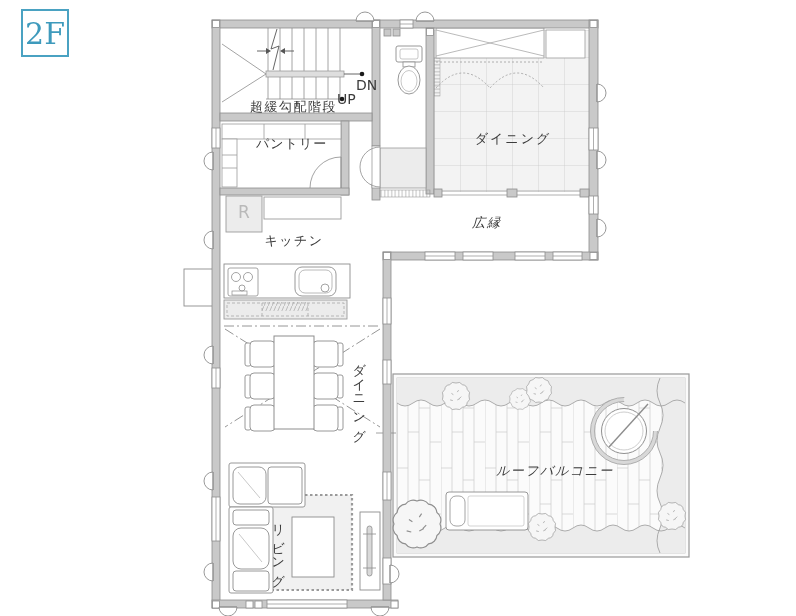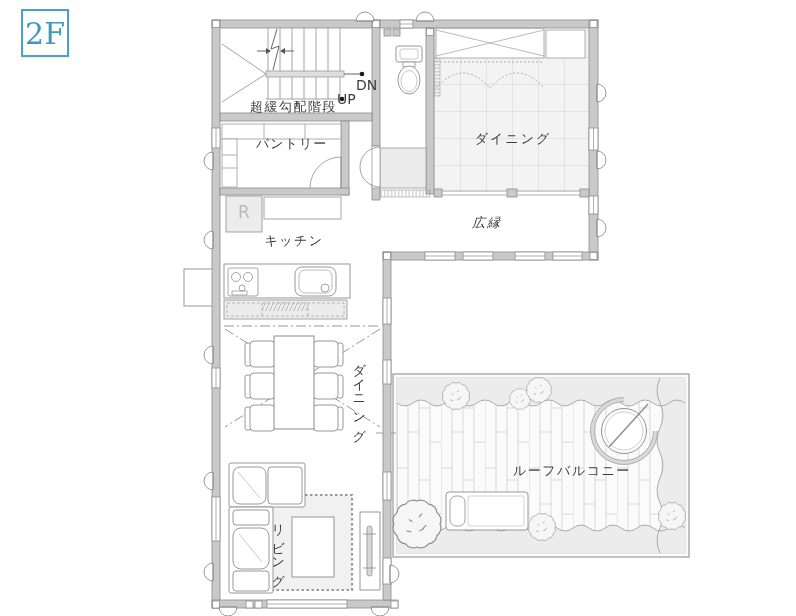--- a/index.html
+++ b/index.html
@@ -273,15 +273,15 @@
 <div class="lbl" style="left:238px;top:99px;width:80px;">超緩勾配階段</div>
 <div class="lbl small" style="left:344px;top:77px;">DN</div>
 <div class="lbl small" style="left:325px;top:91px;">UP</div>
 <div class="lbl" style="left:244px;top:136px;width:60px;letter-spacing:1px;">パントリー</div>
 <div class="lbl faint" style="left:214px;top:202px;width:36px;">R</div>
 <div class="lbl" style="left:251px;top:233px;width:62px;">キッチン</div>
 <div class="lbl" style="left:458px;top:131px;width:86px;letter-spacing:2px;">ダイニング</div>
 <div class="lbl" style="left:450px;top:215px;width:50px;letter-spacing:2px;font-style:italic;">広縁</div>
 <div class="lbl vert" style="left:339px;top:353px;">ダイニング</div>
 <div class="lbl vert" style="left:258px;top:515px;">リビング</div>
-<div class="lbl" style="left:501px;top:463px;width:100px;">ルーフバルコニー</div>
+<div class="lbl" style="left:484px;top:463px;width:100px;font-style:italic;">ルーフバルコニー</div>
 
 </div>
 
 </body></html>

